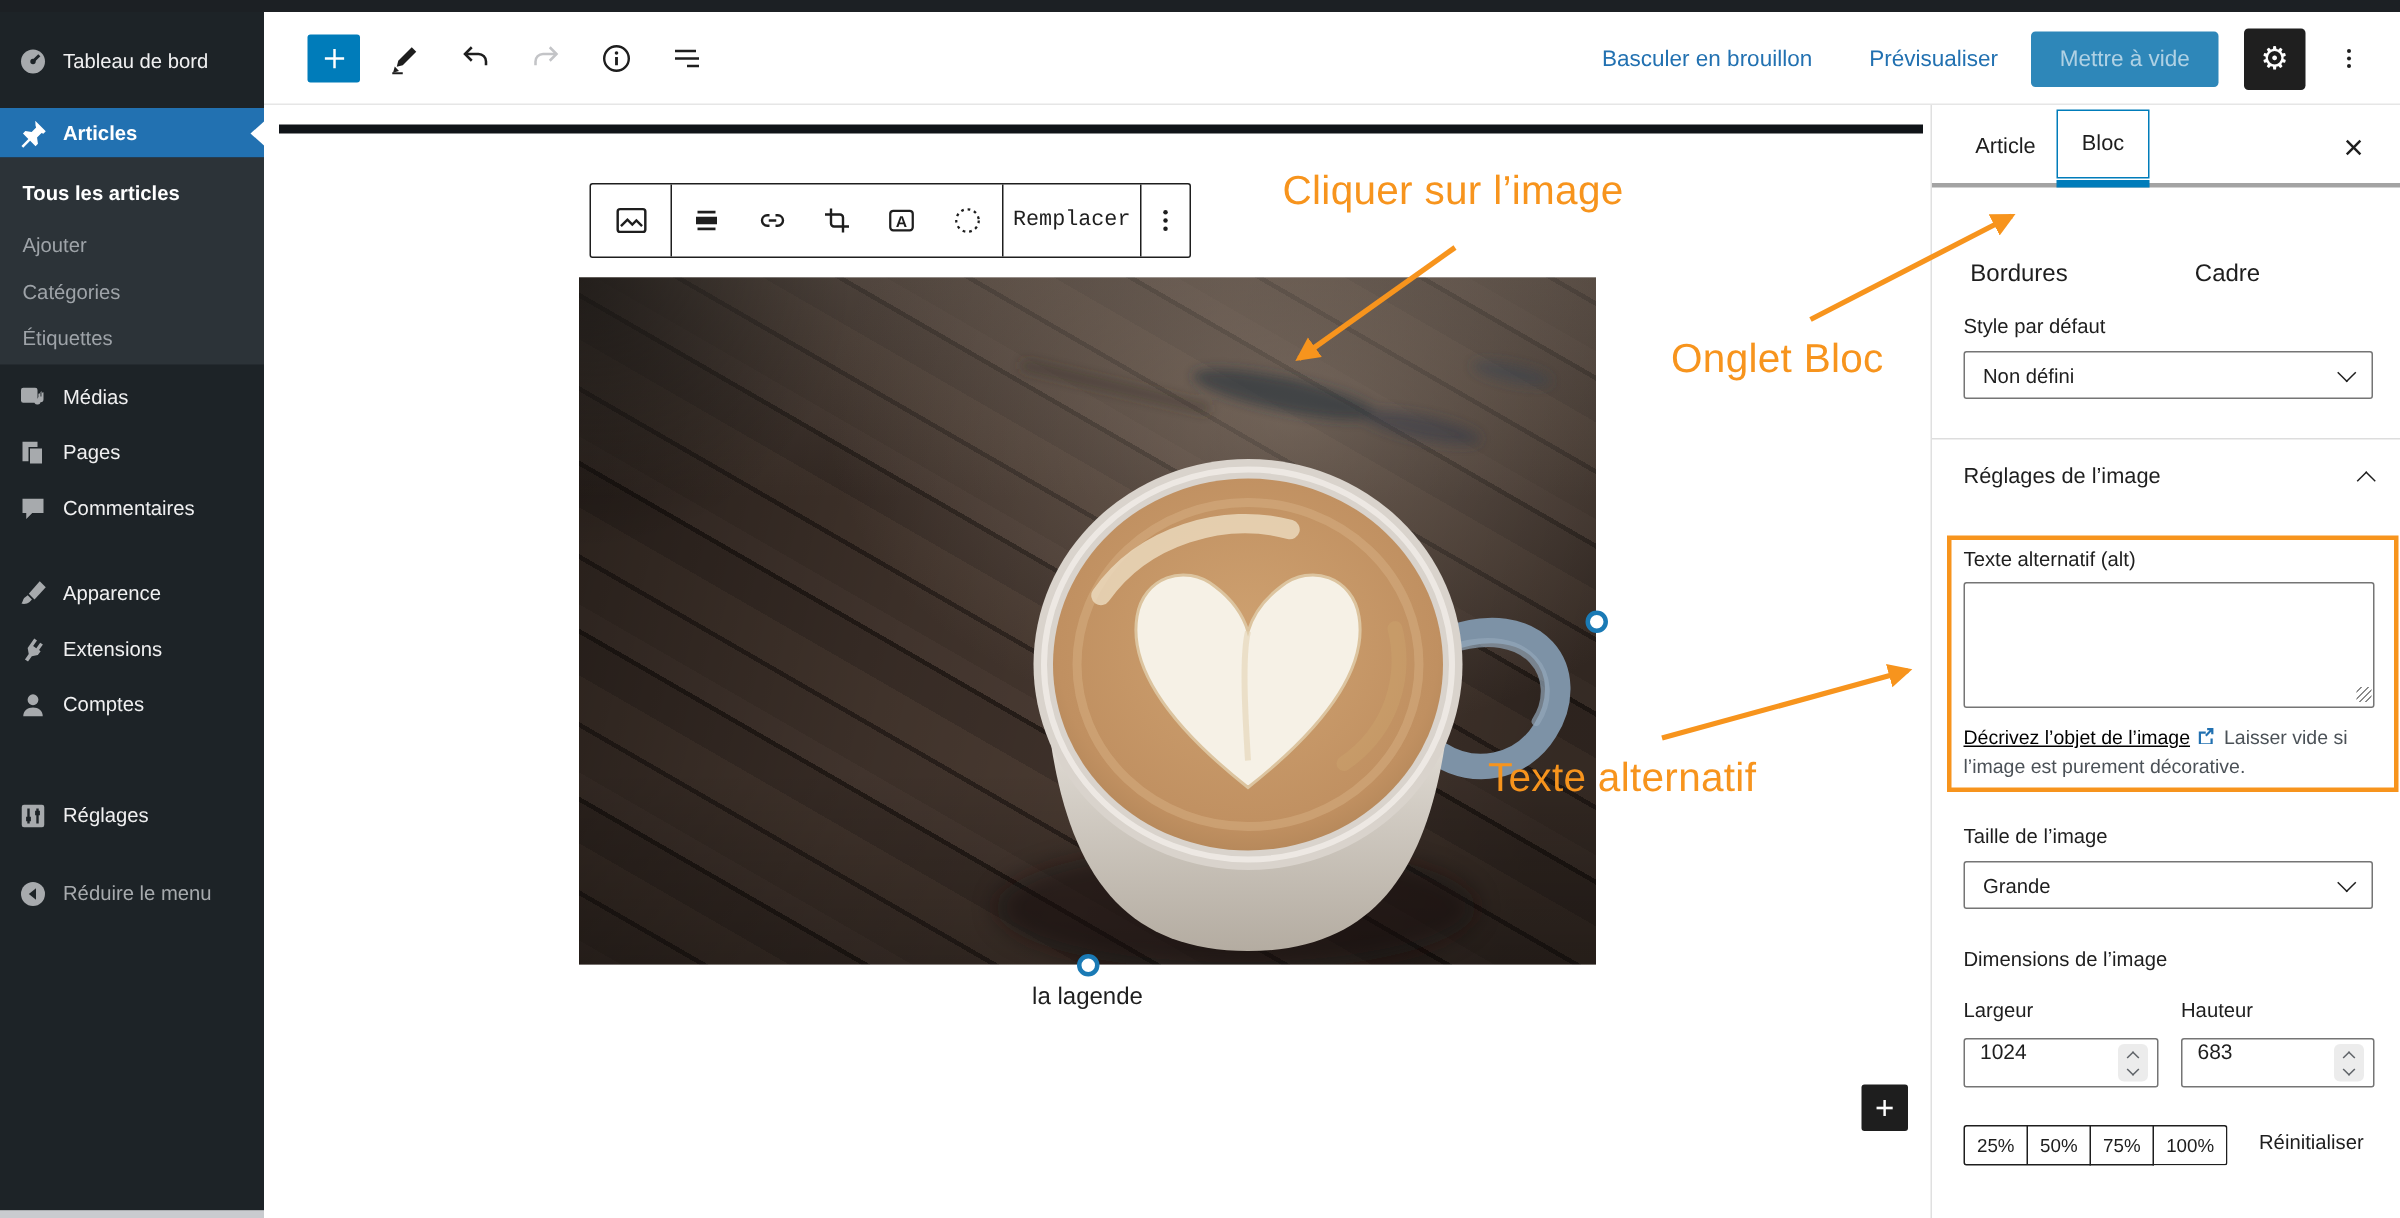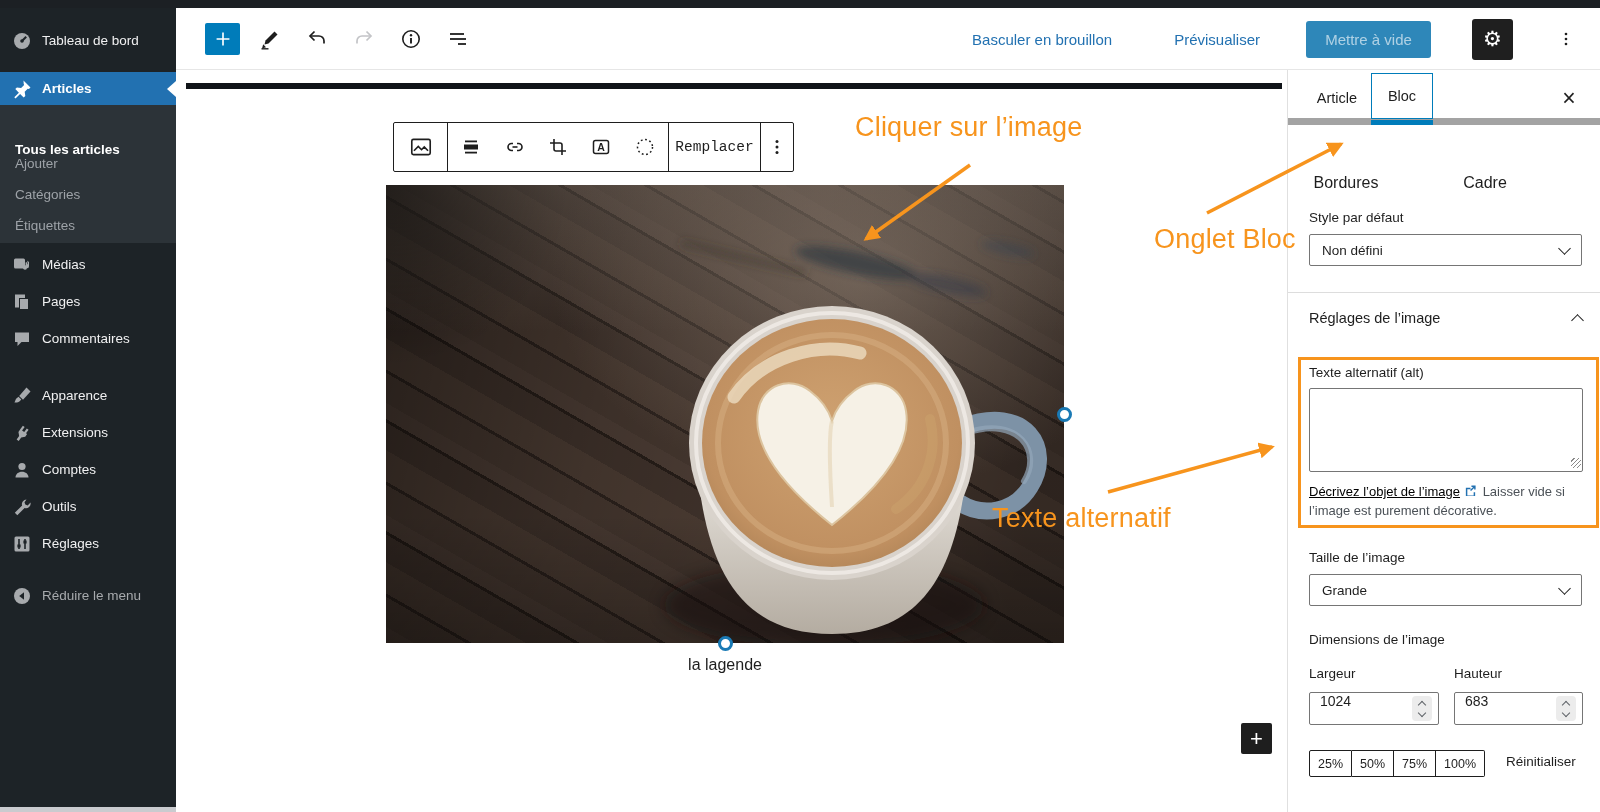--- a/index.html
+++ b/index.html
@@ -21,21 +21,21 @@
   .submenu { position:absolute; left:0; top:97px; width:176px; height:138px; background:#2c3338; }
   .submenu-item { position:absolute; left:0; width:176px; height:26px; display:flex; align-items:center; padding-left:15px; font-size:13.5px; color:#9ea3a8; cursor:pointer; }
   .submenu-item.current { color:#fff; font-weight:700; }
   .collapse-item { color:#a7aaad; }
 
   
   .ed-header { left:176px; top:8px; width:1424px; height:62px; background:#fff; border-bottom:1px solid #e6e6e6; }
   .hdr-left { position:absolute; left:29px; top:0; height:62px; display:flex; align-items:center; gap:13px; }
   .inserter-btn { width:35px; height:32px; background:#007cba; border-radius:2px; display:flex; align-items:center; justify-content:center; cursor:pointer; }
   .icon-btn { width:34px; height:34px; display:flex; align-items:center; justify-content:center; cursor:pointer; }
-  .hdr-right { position:absolute; right:0; top:0; height:62px; display:flex; align-items:center;gap:24px; }
+  .hdr-right { position:absolute; right:0; top:0; height:62px; display:flex; align-items:center; }
   .hdr-link { color:#2271b1; font-size:15px; cursor:pointer; white-space:nowrap; }
   .update-btn { width:125px; height:37px; background:#2e87b9; border-radius:3px; color:rgba(255,255,255,0.62); font-size:15px; display:flex; align-items:center; justify-content:center; cursor:pointer; }
   .gear-btn { width:41px; height:41px; background:#1f1f1f; border-radius:3px; color:#fff; display:flex; align-items:center; justify-content:center; font-size:21px; cursor:pointer; }
   .more-btn { width:20px; height:40px; display:flex; align-items:center; justify-content:center; cursor:pointer; }
 
   
   .canvas { left:176px; top:70px; width:1111px; height:742px; background:#fff; }
   .title-rule { position:absolute; left:10px; top:13px; width:1096px; height:6px; background:#101418; }
 
   
@@ -56,21 +56,21 @@
       repeating-linear-gradient(30deg, #4a3b33 0 14px, #44362e 14px 40px, #2b211c 40px 43px, #493a31 43px 70px, #3e312a 70px 94px, #261d18 94px 97px);
   }
   .photo svg { position:absolute; left:0; top:0; }
 
   .handle { position:absolute; width:15px; height:15px; border-radius:50%; background:#fff; border:3px solid #1a7ab5; cursor:pointer; }
   .caption { position:absolute; left:210px; top:586px; width:678px; text-align:center; font-size:16px; color:#1e1e1e; }
   .block-inserter { position:absolute; left:1065px; top:653px; width:31px; height:31px; background:#1e1e1e; border-radius:2px; color:#fff; display:flex; align-items:center; justify-content:center; font-size:22px; cursor:pointer; }
 
   
   .panel { left:1287px; top:70px; width:313px; height:742px; background:#fff; border-left:1px solid #e0e0e0; }
-  .tabrow { position:absolute; left:0; top:0; width:313px; height:55px; border-bottom:7px solid #a3a3a3; }
+  .tabrow { position:absolute; left:0; top:0; width:313px; height:55px; border-bottom:3px solid #a3a3a3; }
   .tab-article { position:absolute; left:18px; top:0; width:62px; height:55px; display:flex; align-items:center; justify-content:center; font-size:14.5px; cursor:pointer; }
   .tab-bloc { position:absolute; left:83px; top:3px; width:62px; height:46px; border:1.5px solid #007cba; display:flex; align-items:center; justify-content:center; font-size:14.5px; font-weight:500; cursor:pointer; }
   .tab-bloc-bar { position:absolute; left:83px; top:50px; width:62px; height:5px; background:#007cba; }
   .panel-close { position:absolute; right:18px; top:14px; width:28px; height:28px; display:flex; align-items:center; justify-content:center; font-size:23px; color:#1e1e1e; cursor:pointer; }
   .style-tab { position:absolute; top:104px; width:90px; text-align:center; font-size:16px; cursor:pointer; }
   .field-label { position:absolute; left:21px; font-size:13.5px; color:#1e1e1e; }
   .selectbox { position:absolute; left:21px; width:273px; height:32px; border:1px solid #757575; border-radius:2px; display:flex; align-items:center; padding:0 12px; font-size:13.5px; cursor:pointer; }
   .chev { width:9px; height:9px; border-right:1.6px solid #1e1e1e; border-bottom:1.6px solid #1e1e1e; transform:rotate(45deg); margin-left:auto; margin-top:-4px; }
   .chev-up { transform:rotate(-135deg); margin-top:4px; }
   .divider { position:absolute; left:0; width:313px; height:1px; background:#ddd; }
@@ -115,21 +115,21 @@
 
     <div class="menu-item active" style="top:64px;height:33px;">
       <svg width="20" height="20" viewBox="0 0 20 20">
           <path d="M11.5 1.5l7 7-1.6 1.6-1.2-.4-3 3 .6 4.2-1.6 1.6-3.6-3.6-4.6 4.6-1.2-1.2 4.6-4.6L3.3 10 4.9 8.4l4.2.6 3-3-.4-1.2z" fill="#fff"></path>
         </svg>
       <span>Articles</span>
       <span class="menu-arrow"></span>
     </div>
 
     <div class="submenu">
-      <div class="submenu-item current" style="top:26px;align-items:flex-end;">
+      <div class="submenu-item current" style="top:10px;">
           <span>Tous les articles</span>
         </div>
       <div class="submenu-item" style="top:45px;">
           <span>Ajouter</span>
         </div>
       <div class="submenu-item" style="top:76px;">
           <span>Catégories</span>
         </div>
       <div class="submenu-item" style="top:107px;">
           <span>Étiquettes</span>
@@ -176,26 +176,20 @@
     </div>
 
     <div class="menu-item" style="top:445px;">
       <svg width="20" height="20" viewBox="0 0 20 20">
           <circle cx="10" cy="6.5" r="3.6" fill="#a7aaad"></circle>
           <path d="M3.5 17.5c0-3.6 2.9-5.8 6.5-5.8s6.5 2.2 6.5 5.8z" fill="#a7aaad"></path>
         </svg>
       <span>Comptes</span>
     </div>
 
-    <div class="menu-item" style="top:482px;">
-      <svg width="20" height="20" viewBox="0 0 20 20">
-          <path d="M14.5 2.5a4.6 4.6 0 0 0-4.4 6L2.8 15.8l2.5 2.5 7.3-7.3a4.6 4.6 0 0 0 5.9-5.4l-2.8 2.8-2.4-.8-.8-2.4z" fill="#a7aaad"></path>
-        </svg>
-      <span>Outils</span>
-    </div>
 
     <div class="menu-item" style="top:519px;">
       <svg width="20" height="20" viewBox="0 0 20 20">
           <rect x="2.5" y="2.5" width="15" height="15" rx="1.5" fill="#a7aaad"></rect>
           <path d="M7 5v10M13 5v10" stroke="#1d2327" stroke-width="1.6"></path>
           <rect x="5.4" y="10.5" width="3.2" height="3" fill="#1d2327"></rect>
           <rect x="11.4" y="6.5" width="3.2" height="3" fill="#1d2327"></rect>
         </svg>
       <span>Réglages</span>
     </div>
@@ -453,17 +447,17 @@
     <defs>
       <marker id="ah" markerUnits="userSpaceOnUse" markerWidth="20" markerHeight="18" refX="13" refY="8" orient="auto">
         <path d="M0 0 L16 8 L0 16 Z" fill="#f7941d"></path>
       </marker>
     </defs>
     <line x1="970" y1="165" x2="866" y2="239" stroke="#f7941d" stroke-width="3.5" marker-end="url(#ah)"></line>
     <line x1="1207" y1="213" x2="1341" y2="144" stroke="#f7941d" stroke-width="3.5" marker-end="url(#ah)"></line>
     <line x1="1108" y1="492" x2="1272" y2="447" stroke="#f7941d" stroke-width="3.5" marker-end="url(#ah)"></line>
   </svg>
   <div class="ann" style="left:855px;top:112px;">Cliquer sur l’image</div>
-  <div class="ann" style="left:1154px;top:224px;">Onglet Bloc</div>
+  <div class="ann" style="left:1114px;top:224px;">Onglet Bloc</div>
   <div class="ann" style="left:992px;top:503px;text-align:center;">Texte alternatif</div>
 
   <div class="abs adminbar-footer"></div>
 </div>
 
 </body></html>

